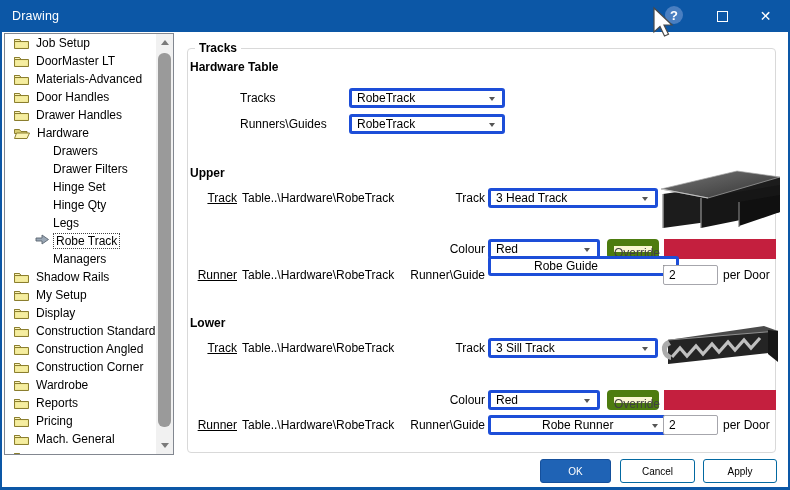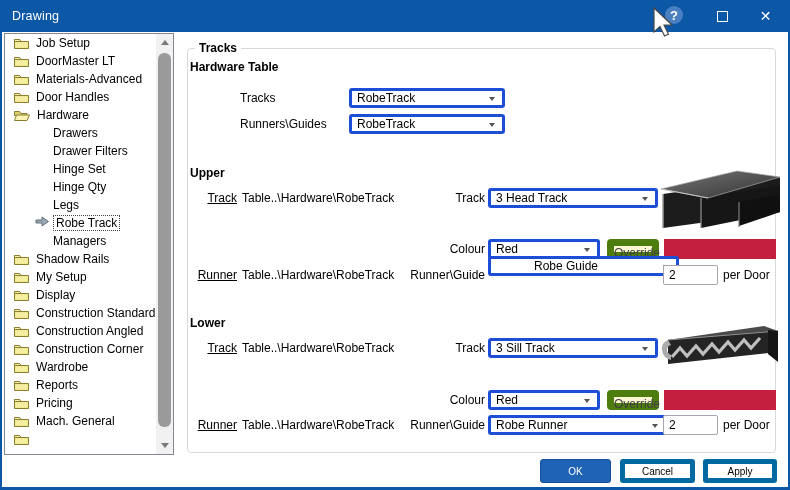--- a/index.html
+++ b/index.html
@@ -58,21 +58,21 @@
   .combo-text { padding-left:5px; font-size:12px; flex:1 1 auto; white-space:nowrap; overflow:hidden; }
   .combo-arrow { flex:0 0 auto; margin-right:7px; width:0; height:0; border:3.5px solid transparent; border-top:4.5px solid #555; margin-top:4px; }
   .textbox { position:absolute; height:20px; width:55px; background:#fff; border:1px solid #a6a6ac; border-radius:2px; font-family:inherit; font-size:12px; padding-left:5px; }
   .override-btn { position:absolute; height:20px; width:52px; background:#faf7d2; border:7px solid #4d7c0f; border-radius:4px; font-family:inherit; font-size:12px; color:#404040; cursor:pointer; }
   .swatch { position:absolute; width:112px; height:20px; background:#C41F3E; }
   .track-img { position:absolute; }
 
   
   .btn { position:absolute; height:24px; border-radius:3px; font-family:inherit; font-size:10px; cursor:pointer; }
   .btn-ok { left:540px; top:459px; width:71px; background:#1F63B5; border:1px solid #15509c; color:#ffffff; }
-  .btn-plain { background:#ffffff; border:5px solid #0369a1; color:#000; }
+  .btn-plain { background:#ffffff; border:1px solid #0369a1; color:#000; }
   .btn-cancel { left:620px; top:459px; width:75px; }
   .btn-apply { left:703px; top:459px; width:74px; }
 </style>
 </head>
 <body>
 
 <div id="window">
 
   <div class="titlebar" style="background: rgb(12, 87, 166);">
     <span class="title-text">Drawing</span>
@@ -128,20 +128,30 @@
         </div>
         <div class="tree-row">
           <span class="ticon">
             <svg width="17" height="14" viewBox="0 0 17 14">
               <path d="M1.5,3.5 h5 l1.5,2 h7.5 v7 h-14 z" fill="#EDE48C" stroke="#8B7E2F" stroke-width="1"></path>
               <path d="M1.5,3.5 h5 l1.5,2 h-6.5 z" fill="#FBF4B5" stroke="#8B7E2F" stroke-width="1"></path>
               <rect x="2.5" y="6.5" width="12" height="5" fill="#F5EDA0"></rect>
             </svg>
           </span>
           <span class="tlabel">Door Handles</span>
+        </div>
+        <div class="tree-row">
+          <span class="ticon">
+            <svg width="17" height="14" viewBox="0 0 17 14">
+              <path d="M1.5,3.5 h5 l1.5,2 h7.5 v7 h-14 z" fill="#EDE48C" stroke="#8B7E2F" stroke-width="1"></path>
+              <path d="M1.5,3.5 h5 l1.5,2 h-6.5 z" fill="#FBF4B5" stroke="#8B7E2F" stroke-width="1"></path>
+              <rect x="2.5" y="6.5" width="12" height="5" fill="#F5EDA0"></rect>
+            </svg>
+          </span>
+          <span class="tlabel">Drawer Handles</span>
         </div>
         <div class="tree-row">
           <span class="ticon">
             <svg width="18" height="14" viewBox="0 0 18 14">
               <path d="M1.5,3.5 h5 l1.5,2 h6 v2 h-12.5 z" fill="#D9CE72" stroke="#8B7E2F" stroke-width="1"></path>
               <polygon points="3.5,7 16.5,7 14,12.5 1.5,12.5" fill="#FBF4B5" stroke="#8B7E2F" stroke-width="1"></polygon>
             </svg>
           </span>
           <span class="tlabel">Hardware</span>
         </div>
@@ -379,21 +389,21 @@
   <div class="combo" style="left:488px; top:390px; width:112px;">
     <span class="combo-text">Red</span>
     <span class="combo-arrow"></span>
   </div>
   <button class="override-btn" style="left: 607px; top: 390px; background: rgb(250, 247, 210);">Override</button>
   <div class="swatch" style="left: 664px; top: 390px; background: rgb(196, 31, 62);"></div>
 
   <div class="rlabel" style="left:180px; top:418px; width:57px;"><span class="link">Runner</span></div>
   <div class="abs path-text" style="left:242px; top:418px;">Table..\Hardware\RobeTrack</div>
   <div class="rlabel" style="left:350px; top:418px;">Runner\Guide</div>
-  <div class="combo" style="left:488px; top:415px; width:180px;">
+  <div class="combo" style="left:488px; top:415px; width:180px;padding-left:46px;">
     <span class="combo-text">Robe Runner</span>
     <span class="combo-arrow"></span>
   </div>
   <input class="textbox" style="left: 663px; top: 415px;" value="2">
   <div class="abs lbl" style="left:723px; top:418px;">per Door</div>
 
   <button class="btn btn-ok" style="background: rgb(31, 99, 181);">OK</button>
   <button class="btn btn-plain btn-cancel">Cancel</button>
   <button class="btn btn-plain btn-apply">Apply</button>
 

